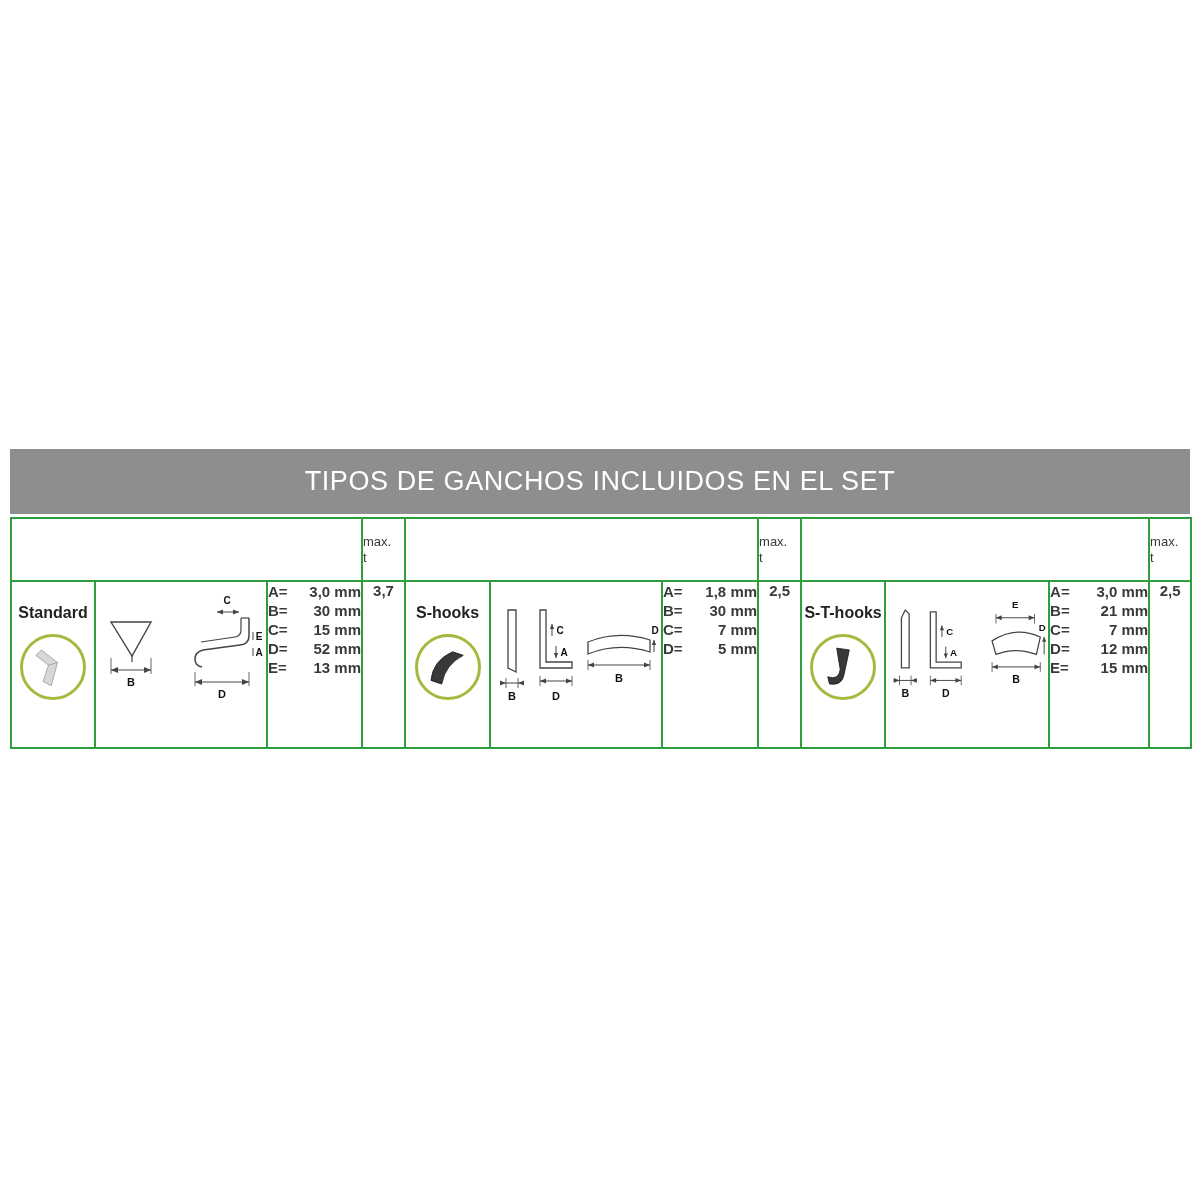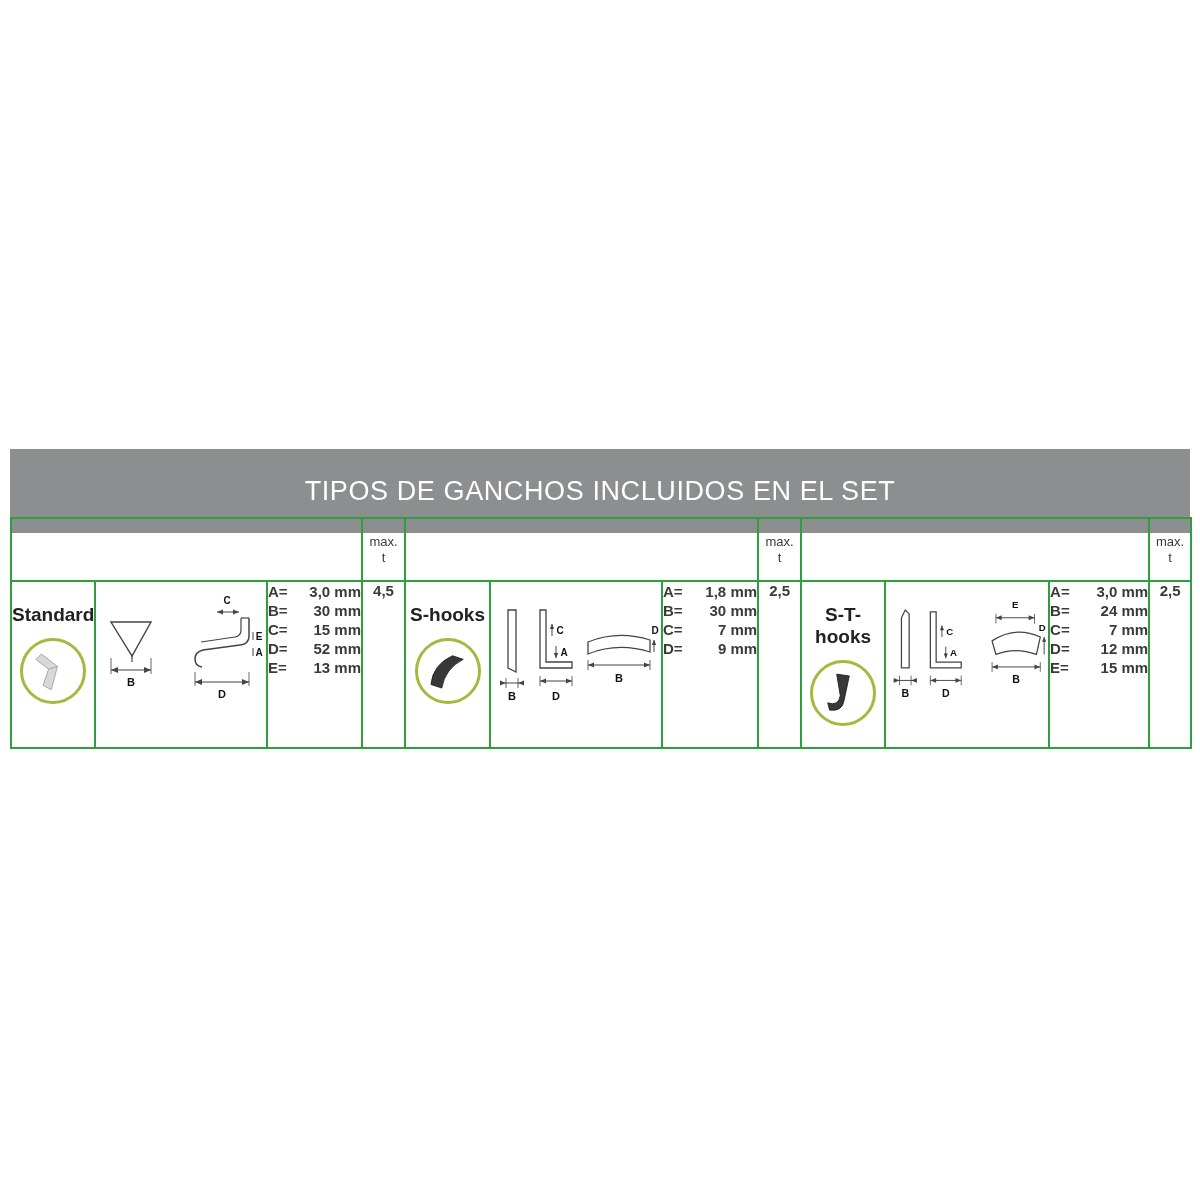--- a/index.html
+++ b/index.html
@@ -1,34 +1,34 @@
 <!DOCTYPE html>
 <html><head>
 <meta charset="utf-8">
 <style>
   html,body{margin:0;padding:0;}
   body{
     width:1200px;height:1200px;background:#ffffff;position:relative;overflow:hidden;
     font-family:"Liberation Sans",sans-serif;
   }
   .title-bar{
-    position:absolute;left:10px;top:449px;width:1180px;height:84px;
+    position:absolute;left:10px;top:449px;width:1180px;height:65px;
     background:#8c8e8f;display:flex;align-items:center;justify-content:center;
   }
   .title-bar span{color:#ffffff;font-size:27px;letter-spacing:.6px;}
   table.hooks{
     position:absolute;left:10px;top:517px;width:1180px;
     border-collapse:collapse;table-layout:fixed;
   }
   table.hooks td{border:2px solid #2f9e3f;padding:0;vertical-align:top;}
   tr.head td{height:61px;vertical-align:middle;}
-  td.maxt-head{text-align:center;font-size:13px;color:#3a3a3a;line-height:16px;}
+  td.maxt-head{font-size:13px;color:#3a3a3a;line-height:16px;}
   tr.main td{height:165px;}
   td.photo-cell{text-align:center;}
-  .section-name{font-size:19px;font-weight:bold;color:#222222;margin-top:22px;}
+  .section-name{font-size:16px;font-weight:bold;color:#222222;margin-top:22px;}
   .photo-ring{
     width:60px;height:60px;border:3px solid #a6b93e;border-radius:50%;
     margin:12px auto 0;background:#ffffff;display:flex;align-items:center;justify-content:center;
     overflow:hidden;
   }
   td.diagram-cell{vertical-align:middle;}
   .diagram-wrap{display:flex;align-items:center;justify-content:center;height:100%;}
   td.meas-cell{padding:34px 6px 0 9px;vertical-align:top;}
   .meas-row{display:flex;justify-content:space-between;font-size:15px;font-weight:bold;color:#3a3a3a;line-height:19px;}
   td.maxt-cell{text-align:center;vertical-align:middle;font-size:15px;font-weight:bold;color:#3a3a3a;}
@@ -139,21 +139,21 @@
           </div>
       <div class="meas-row">
             <span>D=</span>
             <span>52 mm</span>
           </div>
       <div class="meas-row">
             <span>E=</span>
             <span>13 mm</span>
           </div>
     </td>
-    <td class="maxt-cell">4,5</td>
+    <td class="maxt-cell">3,7</td>
 
     <td class="photo-cell">
       <div class="section-name">S-hooks</div>
       <div class="photo-ring">
         <svg width="52" height="52" viewBox="0 0 58 58">
           <path d="M10 44 Q12 22 34 12 L46 16 Q26 26 22 48 Z" fill="#38383a" stroke="#1f1f21" stroke-width="1"></path>
         </svg>
       </div>
     </td>
     <td class="diagram-cell">
@@ -206,21 +206,21 @@
       <div class="meas-row">
             <span>B=</span>
             <span>30 mm</span>
           </div>
       <div class="meas-row">
             <span>C=</span>
             <span>7 mm</span>
           </div>
       <div class="meas-row">
             <span>D=</span>
-            <span>9 mm</span>
+            <span>5 mm</span>
           </div>
     </td>
     <td class="maxt-cell">2,5</td>
 
     <td class="photo-cell">
       <div class="section-name">S-T-hooks</div>
       <div class="photo-ring">
         <svg width="52" height="52" viewBox="0 0 58 58">
           <path d="M22 8 L36 10 L30 38 Q28 50 14 48 L12 40 Q24 44 26 32 Z" fill="#38383a" stroke="#1f1f21" stroke-width="1"></path>
         </svg>
@@ -274,21 +274,21 @@
         </svg>
       </div>
     </td>
     <td class="meas-cell">
       <div class="meas-row">
             <span>A=</span>
             <span>3,0 mm</span>
           </div>
       <div class="meas-row">
             <span>B=</span>
-            <span>24 mm</span>
+            <span>21 mm</span>
           </div>
       <div class="meas-row">
             <span>C=</span>
             <span>7 mm</span>
           </div>
       <div class="meas-row">
             <span>D=</span>
             <span>12 mm</span>
           </div>
       <div class="meas-row">

